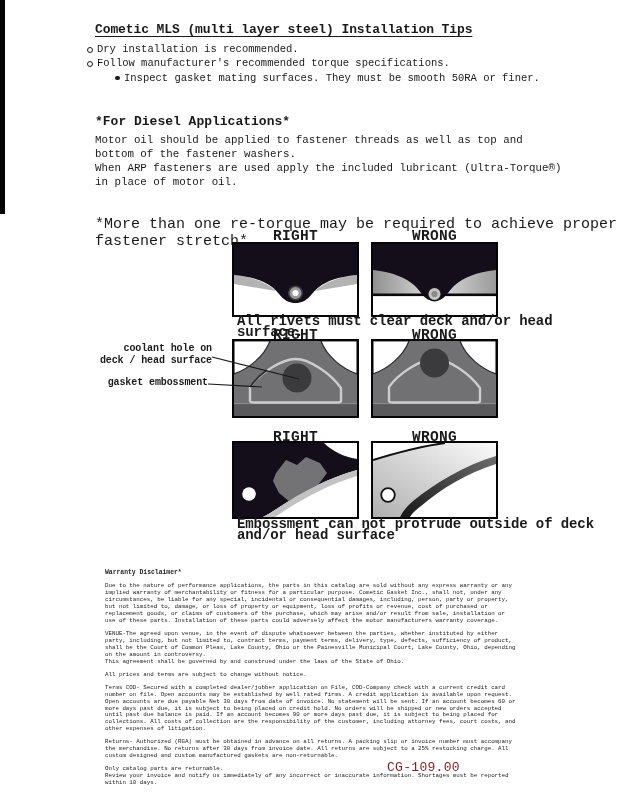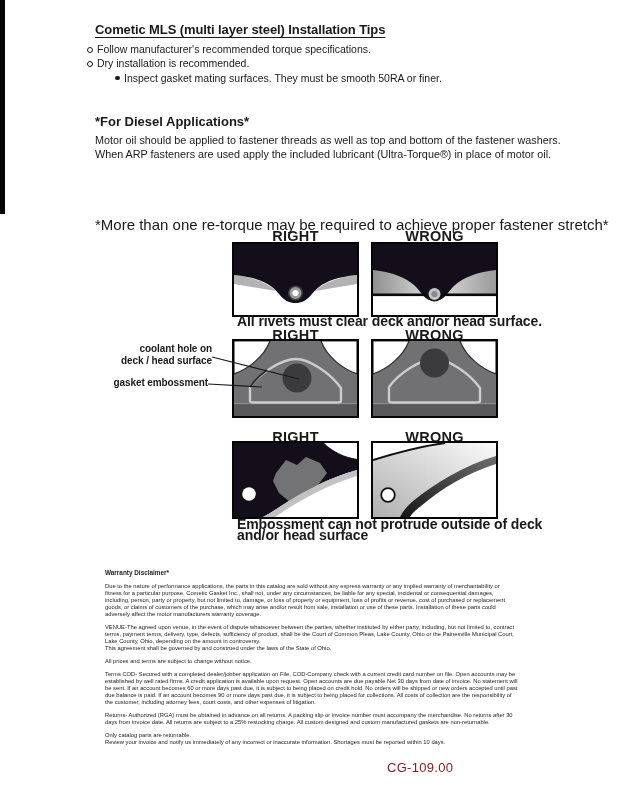--- a/index.html
+++ b/index.html
@@ -1,17 +1,17 @@
 <!DOCTYPE html>
 <html><head>
 <meta charset="utf-8">
 <style>
   html,body{margin:0;padding:0;background:#e8e8e8;}
   #page{position:relative;width:618px;height:800px;background:#fff;overflow:hidden;
-        font-family:Liberation Sans, sans-serif;color:#1a1a1a;}
+        font-family:Liberation Mono, monospace;color:#1a1a1a;}
   .abs{position:absolute;}
   .scanbar{left:0;top:0;width:5px;height:214px;background:#050505;}
   .title{left:95px;top:22px;font-size:13px;font-weight:bold;letter-spacing:-0.1px;
          text-decoration:underline;text-underline-offset:3px;}
   .bullets{left:87px;top:42px;font-size:10.5px;line-height:14.4px;width:480px;}
   .b-row{position:relative;padding-left:10px;}
   .b-row.sub{padding-left:37px;}
   .b-open{position:absolute;left:0;top:4.5px;width:4px;height:4px;border:1px solid #1a1a1a;
           border-radius:50%;}
   .b-fill{position:absolute;left:28px;top:5px;width:4.5px;height:4.5px;background:#1a1a1a;
@@ -37,25 +37,25 @@
 
 <div id="page">
 
   <div class="abs scanbar"></div>
 
   <div class="abs title">Cometic MLS (multi layer steel) Installation Tips</div>
 
   <div class="abs bullets">
     <div class="b-row">
       <span class="b-open"></span>
-      <span>Follow manufacturer's recommended torque specifications.</span>
+      <span>Dry installation is recommended.</span>
     </div>
     <div class="b-row">
       <span class="b-open"></span>
-      <span>Dry installation is recommended.</span>
+      <span>Follow manufacturer's recommended torque specifications.</span>
     </div>
     <div class="b-row sub">
       <span class="b-fill"></span>
       <span>Inspect gasket mating surfaces.  They must be smooth 50RA or finer.</span>
     </div>
   </div>
 
   <div class="abs diesel-h">*For Diesel Applications*</div>
   <div class="abs body p1">Motor oil should be applied to fastener threads as well as top and bottom of the fastener washers.
 When ARP fasteners are used apply the included lubricant (Ultra-Torque®) in place of motor oil.</div>

